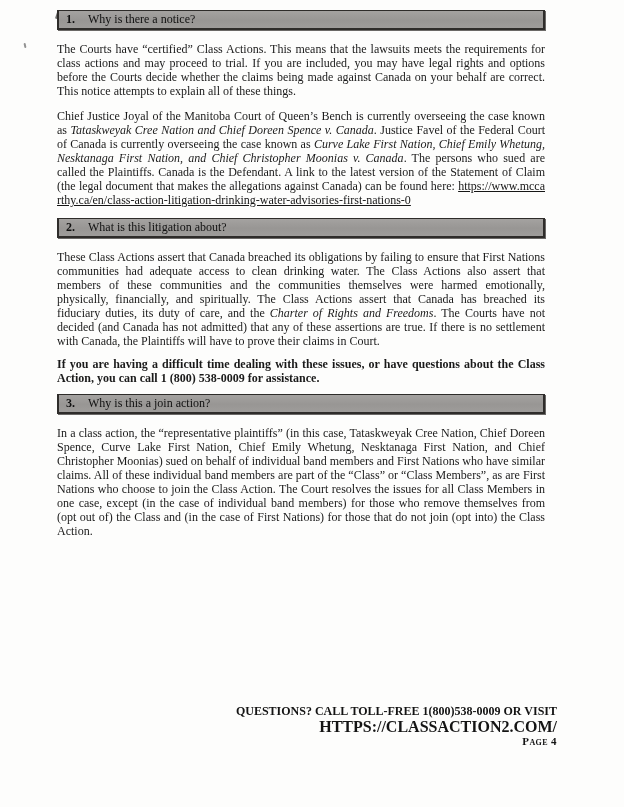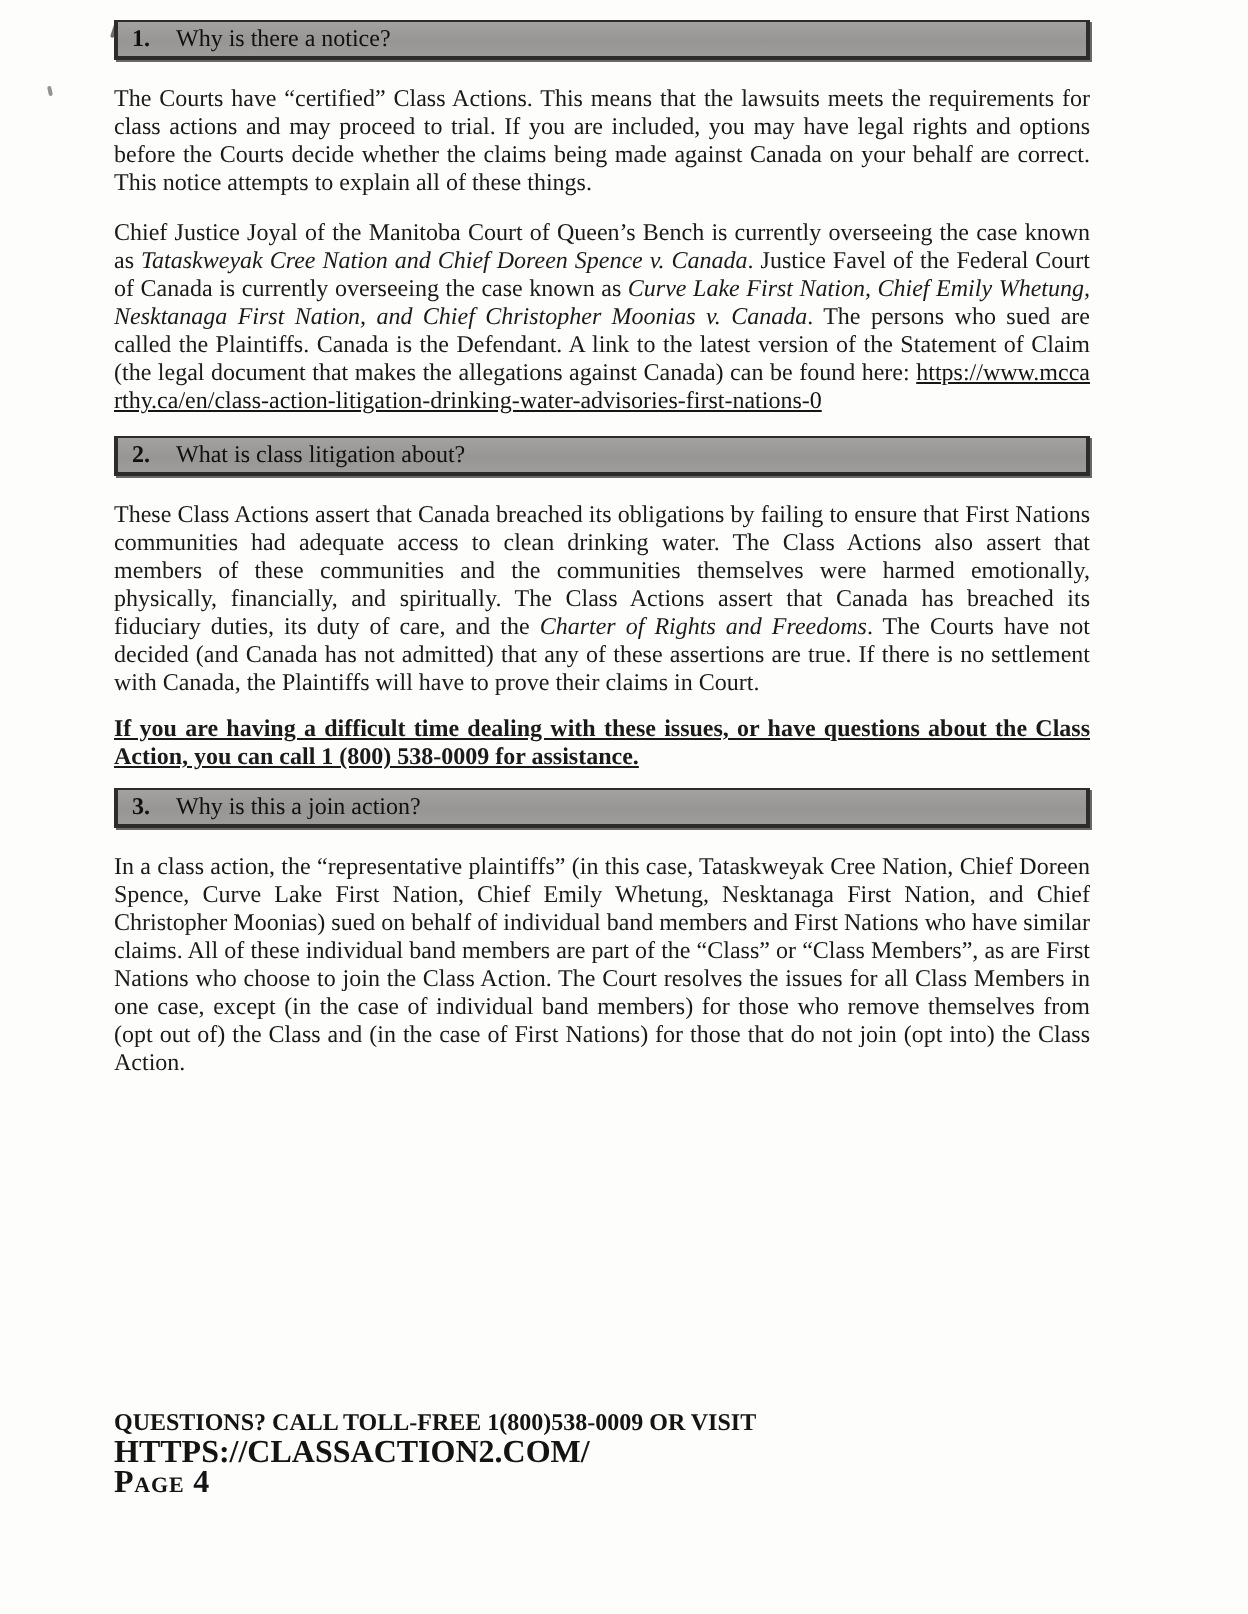--- a/index.html
+++ b/index.html
@@ -75,41 +75,41 @@
   .bar-3 { margin-top: 9px; }
   p.para {
     margin: 12px 0 0 0;
     font-size: 12px;
     line-height: 14px;
     text-align: justify;
     color: #1a1a1a;
   }
   p.para-2 { margin-top: 11px; }
   p.para-3 { }
-  p.para-bold { margin-top: 9px; font-weight: bold; text-decoration: underline; }
+  p.para-bold { margin-top: 9px; font-weight: bold; }
   p.para-4 { margin-top: 12px; }
   .italic { font-style: italic; }
   .doc-link {
     color: #161616;
     text-decoration: underline;
     word-break: break-all;
     cursor: pointer;
   }
   .footer {
     position: absolute;
     left: 57px;
     top: 704px;
     width: 500px;
-    text-align: left;
+    text-align: right;
     font-weight: bold;
     color: #141414;
   }
   .footer-line1 { font-size: 12px; line-height: 15px; }
   .footer-line2 { font-size: 16px; line-height: 15px; }
-  .footer-page  { font-size: 16px; line-height: 15px; font-variant: small-caps; letter-spacing: 0.4px; }
+  .footer-page  { font-size: 11px; line-height: 15px; font-variant: small-caps; letter-spacing: 0.4px; }
 </style>
 </head>
 <body>
 
 <div>
 
   <div class="scan-mark" id="scan-mark-1"></div>
   <div class="scan-mark" id="scan-mark-2"></div>
 
   <div class="content">
@@ -119,21 +119,21 @@
       <span class="sec-num">1.</span>
       <span class="sec-title">Why is there a notice?</span>
     </div>
 
     <p class="para para-1">The Courts have “certified” Class Actions. This means that the lawsuits meets the requirements for class actions and may proceed to trial. If you are included, you may have legal rights and options before the Courts decide whether the claims being made against Canada on your behalf are correct. This notice attempts to explain all of these things.</p>
 
     <p class="para para-2"><span>Chief Justice Joyal of the Manitoba Court of Queen’s Bench is currently overseeing the case known as </span><span class="italic">Tataskweyak Cree Nation and Chief Doreen Spence v. Canada</span><span>. Justice Favel of the Federal Court of Canada is currently overseeing the case known as </span><span class="italic">Curve Lake First Nation, Chief Emily Whetung, Nesktanaga First Nation, and Chief Christopher Moonias v. Canada</span><span>. The persons who sued are called the Plaintiffs. Canada is the Defendant. A link to the latest version of the Statement of Claim (the legal document that makes the allegations against Canada) can be found here: </span><a class="doc-link">https://www.mccarthy.ca/en/class-action-litigation-drinking-water-advisories-first-nations-0</a></p>
 
     <div class="section-bar bar-2">
       <span class="sec-num">2.</span>
-      <span class="sec-title">What is class litigation about?</span>
+      <span class="sec-title">What is this litigation about?</span>
     </div>
 
     <p class="para para-3"><span>These Class Actions assert that Canada breached its obligations by failing to ensure that First Nations communities had adequate access to clean drinking water. The Class Actions also assert that members of these communities and the communities themselves were harmed emotionally, physically, financially, and spiritually. The Class Actions assert that Canada has breached its fiduciary duties, its duty of care, and the </span><span class="italic">Charter of Rights and Freedoms</span><span>. The Courts have not decided (and Canada has not admitted) that any of these assertions are true. If there is no settlement with Canada, the Plaintiffs will have to prove their claims in Court.</span></p>
 
     <p class="para para-bold">If you are having a difficult time dealing with these issues, or have questions about the Class Action, you can call 1 (800) 538-0009 for assistance.</p>
 
     <div class="section-bar bar-3">
       <span class="sec-num">3.</span>
       <span class="sec-title">Why is this a join action?</span>
     </div>

